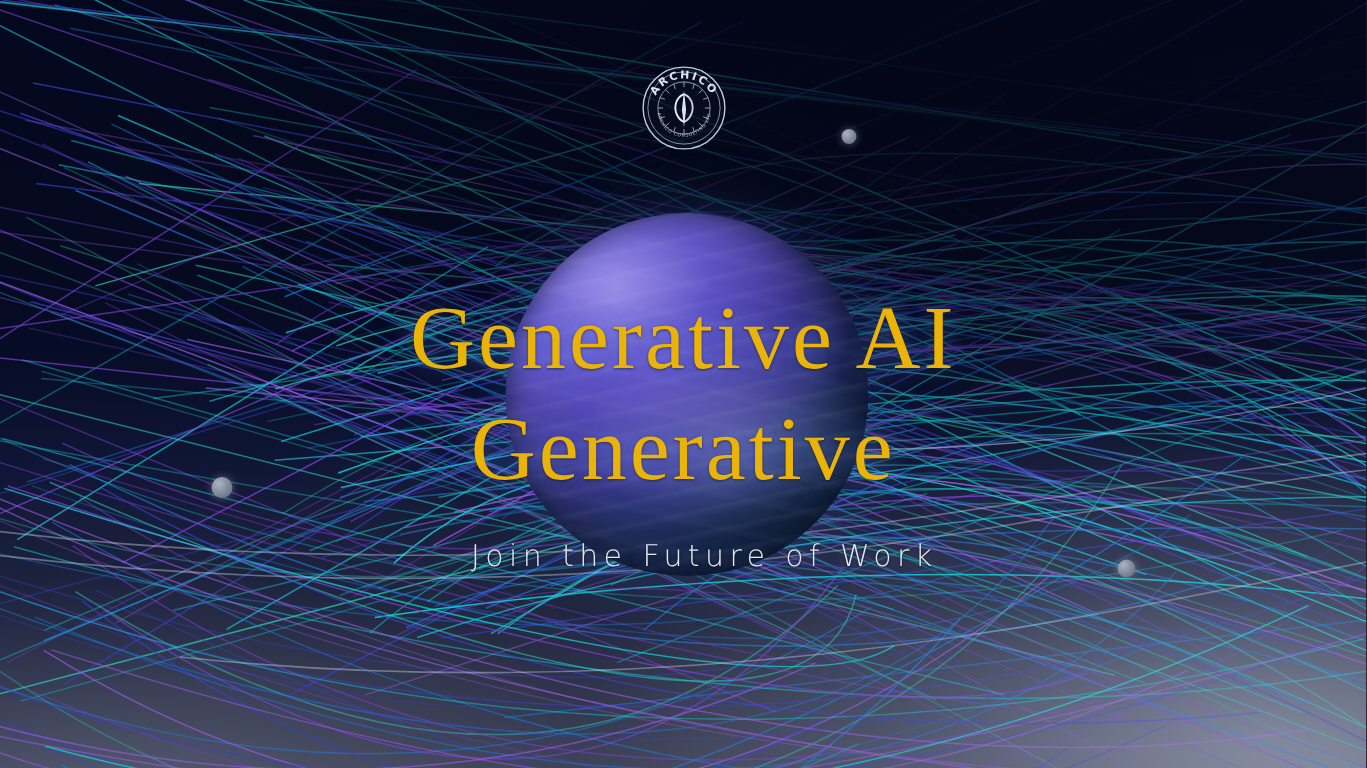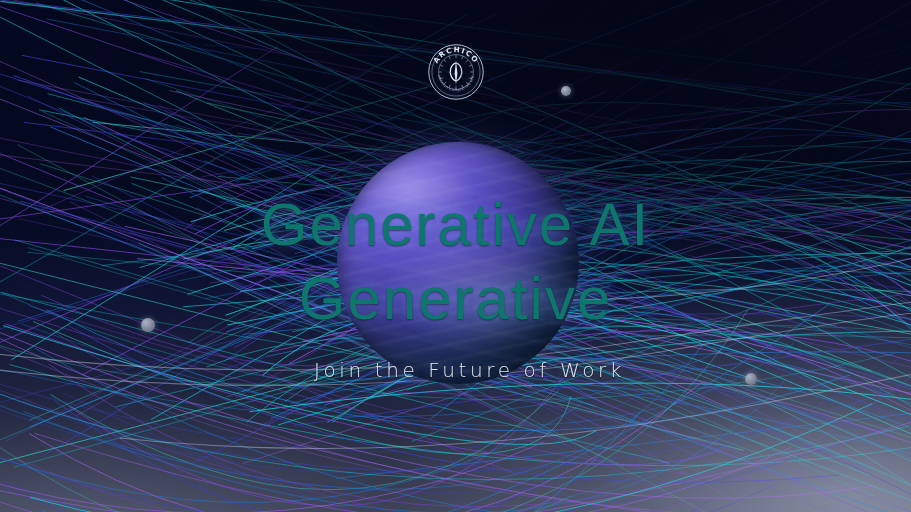--- a/index.html
+++ b/index.html
@@ -120,22 +120,22 @@
   
   .text-block {
     position: absolute;
     left: 0;
     right: 0;
     top: 188px;
     text-align: center;
   }
   .headline {
     margin: 0;
-    color: #0f766e;
-    font-family: Liberation Sans, sans-serif;
+    color: #eab308;
+    font-family: Liberation Serif, serif;
     font-weight: 300;
     font-size: 60px;
     line-height: 74px;
     letter-spacing: 2px;
     text-shadow:
       0 0 14px rgba(120,150,255,0.40),
       0 0 30px rgba(60,90,190,0.28),
       0 1px 2px rgba(0,0,0,0.55);
     white-space: nowrap;
   }

